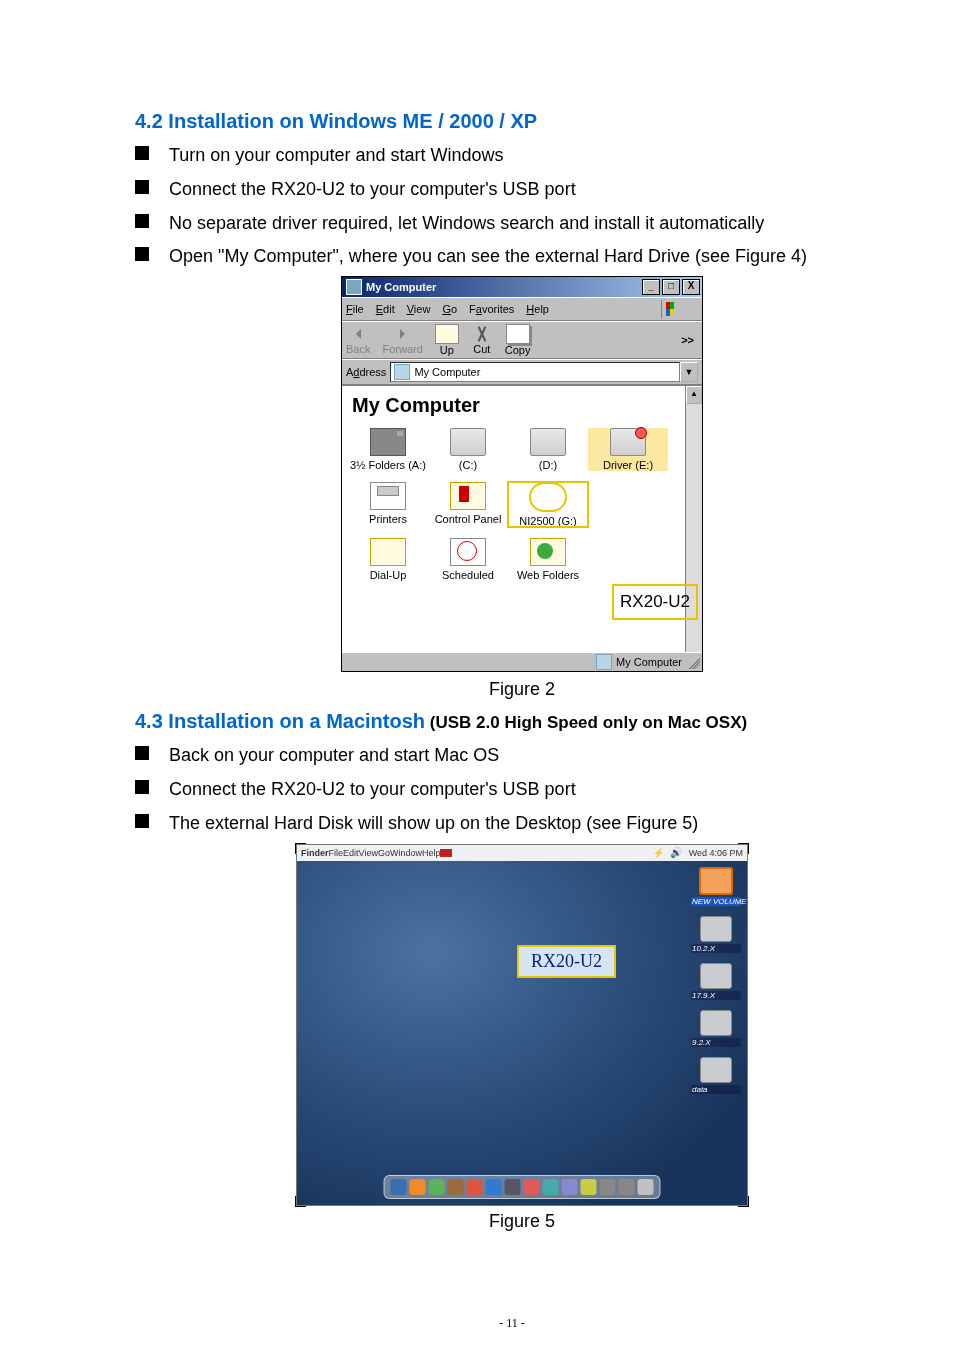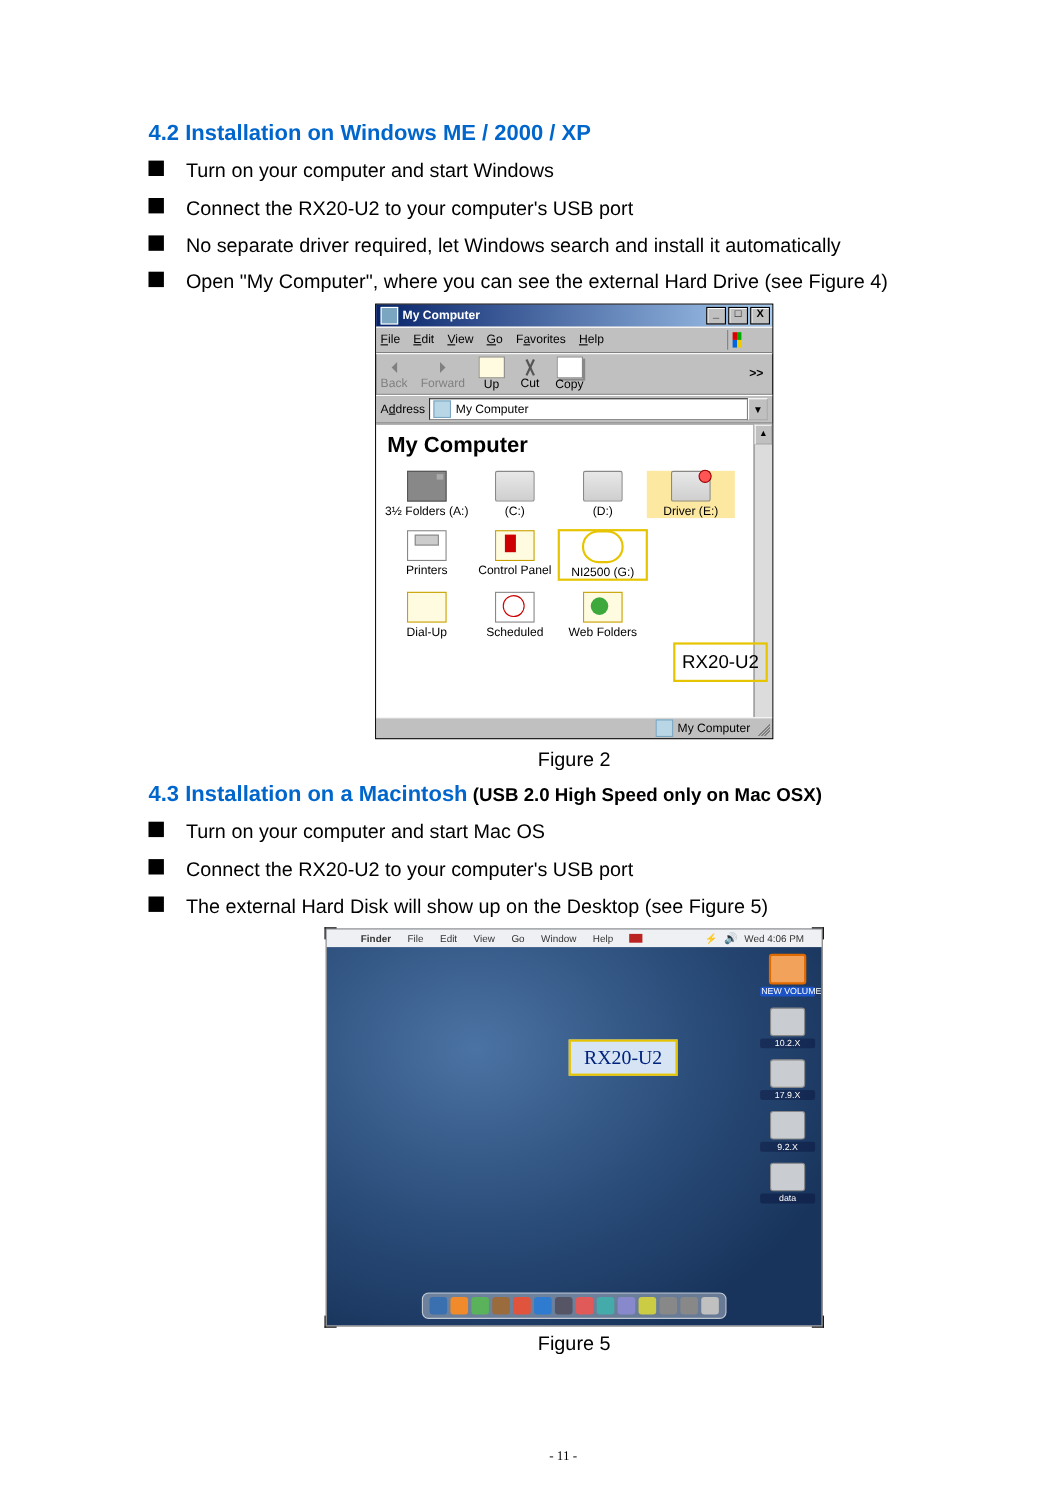--- a/index.html
+++ b/index.html
@@ -227,30 +227,30 @@
     border:1px solid #777;
     background:
       radial-gradient(ellipse at 30% 30%, #4b73a3 0%, #2b4d7a 45%, #18345c 80%);
     position:relative; text-align:left;
     font-family: "Helvetica Neue", Arial, sans-serif;
   }
   .mac-menubar{
     height:16px;background:#eef0f4;
     display:flex;align-items:center;
     font-size:9px;color:#333;
-    padding:0 16px;gap:15px;
+    padding:0 4px;gap:0;
   }
   .mac-menubar .apple{font-size:11px;color:#1160c9;}
   .mac-menubar .finder{font-weight:bold;}
   .mac-menubar .right{margin-left:auto;display:flex;align-items:center;gap:6px;}
   .mac-menubar .flag{width:12px;height:8px;background:#b22;}
   .mac-menubar .spk{font-size:10px;}
 
   .mac-desktop-icons{position:absolute;top:22px;right:6px;width:50px;}
-  .mac-hd{text-align:center;font-size:8px;color:#fff;margin-bottom:10px;}
+  .mac-hd{font-size:8px;color:#fff;margin-bottom:10px;font-style:italic;}
   .mac-hd .hdg{width:30px;height:24px;margin:0 auto 2px auto;background:#c9ccd1;border:1px solid #888;border-radius:3px;}
   .mac-hd .lbl{display:block;background:rgba(0,0,40,.3);border-radius:2px;padding:0 1px;white-space:nowrap;}
   .mac-hd.newvol .hdg{border:2px solid #e06a00;background:#f2a25a;}
   .mac-hd.newvol .lbl{background:#1c54c8;color:#fff;}
 
   .mac-callout{
     position:absolute;left:220px;top:100px;
     border:2px solid #e6c400;
     background:#d6e4f4;
     color:#00247d;
@@ -382,21 +382,21 @@
     </div>
     <div class="fig-caption">Figure 2</div>
   </div>
 
   <h2 class="section-head">
     <span>4.3 Installation on a Macintosh</span><span class="subhead"> (USB 2.0 High Speed only on Mac OSX)</span>
   </h2>
   <ul class="bullets">
     <li>
         <span class="bullet"></span>
-        <span class="bt">Turn on your computer and start Mac OS</span>
+        <span class="bt">Back on your computer and start Mac OS</span>
       </li>
     <li>
         <span class="bullet"></span>
         <span class="bt">Connect the RX20-U2 to your computer's USB port</span>
       </li>
     <li>
         <span class="bullet"></span>
         <span class="bt">The external Hard Disk will show up on the Desktop (see Figure 5)</span>
       </li>
   </ul>

